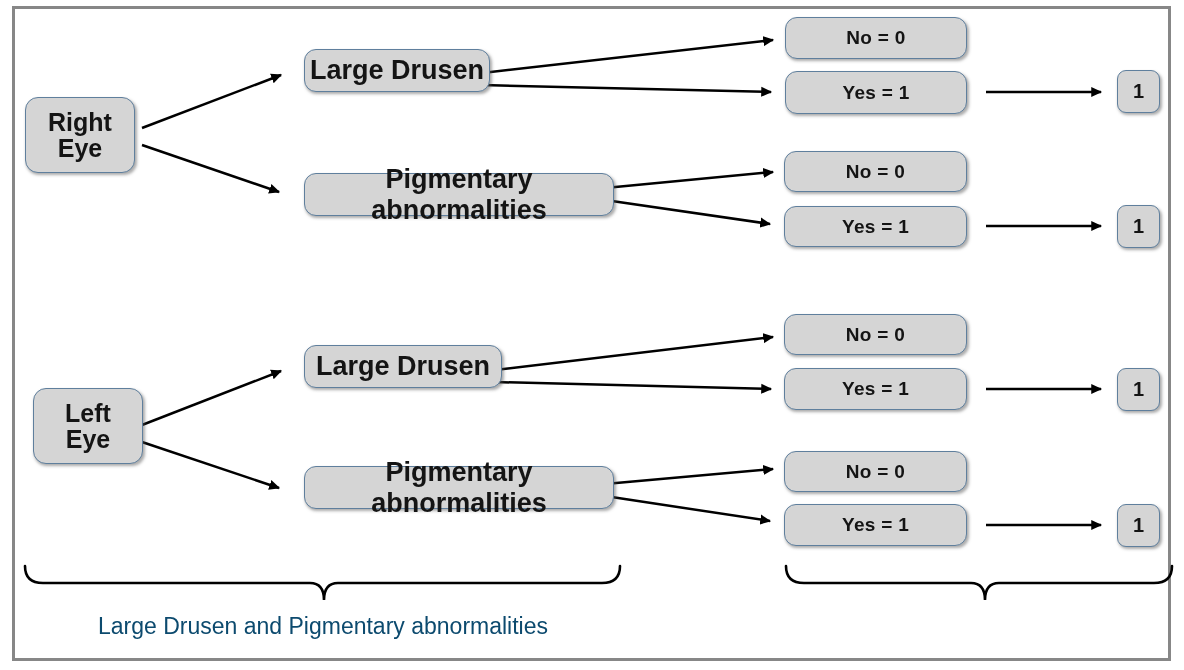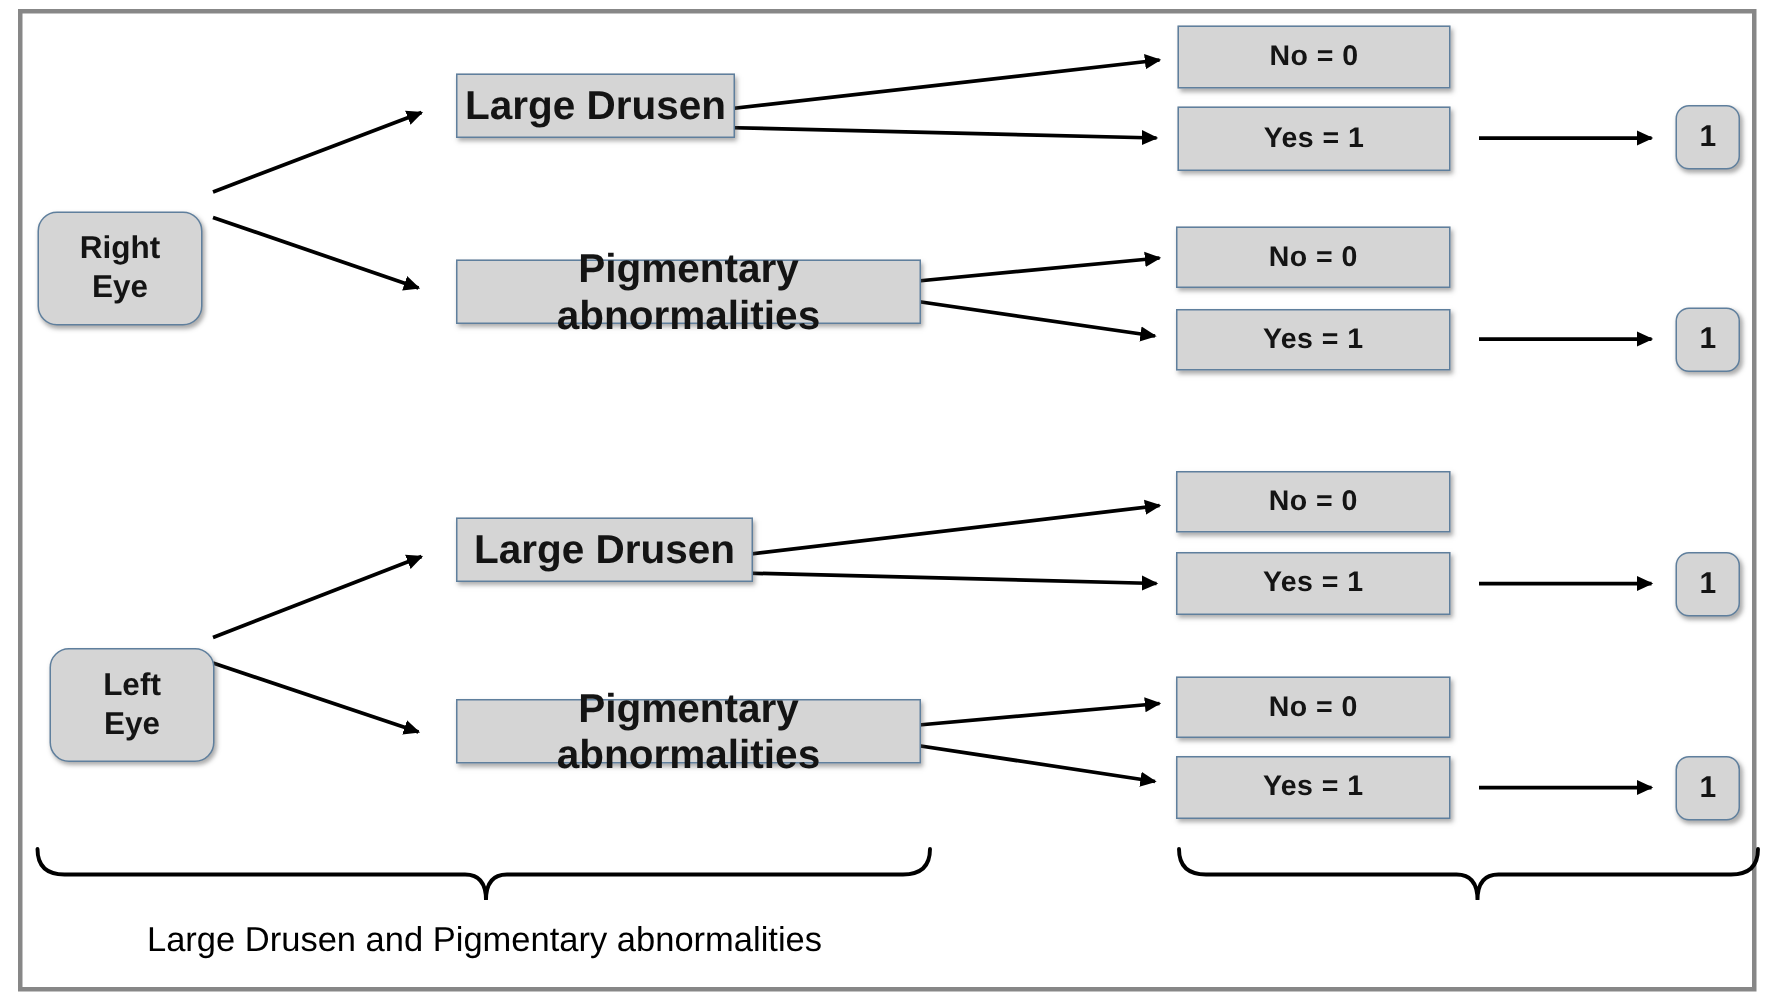--- a/index.html
+++ b/index.html
@@ -9,35 +9,35 @@
   }
   .frame{
     position:absolute;left:12px;top:6px;width:1159px;height:655px;
     border:3px solid var(--frame-border,#878787);box-sizing:border-box;
     background:transparent;
   }
   .node{
     position:absolute;box-sizing:border-box;
     background:var(--box-fill,#d5d5d5);
     border:1.5px solid var(--box-border,#5f7f9d);
-    border-radius:0;
+    border-radius:12px;
     box-shadow:1.5px 2px 3px rgba(90,90,90,0.5);
     display:flex;align-items:center;justify-content:center;
     font-weight:700;color:#141414;text-align:center;
   }
-  .node.eye{border-radius:13px;font-size:21px;line-height:26px;margin-top:44px;}
+  .node.eye{border-radius:13px;font-size:25px;line-height:26px;}
   .node.factor{font-size:27px;margin-left:14px;}
   .node.outcome{font-size:19px;letter-spacing:0.3px;}
   .node.score{font-size:20px;border-radius:9px;}
   .arrows{position:absolute;left:0;top:0;width:1184px;height:670px;pointer-events:none;}
   .arrow{stroke:var(--arrow,#000);stroke-width:2.5;fill:none;}
   .brace{stroke:var(--arrow,#000);stroke-width:2.6;fill:none;stroke-linecap:round;}
   .ah{fill:var(--arrow,#000);}
   .caption{
-    position:absolute;color:#000000;font-weight:400;text-align:center;
+    position:absolute;color:#0c4a6e;font-weight:400;text-align:center;
   }
   .caption.left{left:73px;top:613px;width:500px;font-size:23px;line-height:26px;}
   .caption.right{left:835px;top:603px;width:300px;font-size:22px;line-height:25px;}
 </style>
 </head>
 <body>
 
 <div class="canvas">
 
   <div class="frame"></div>

